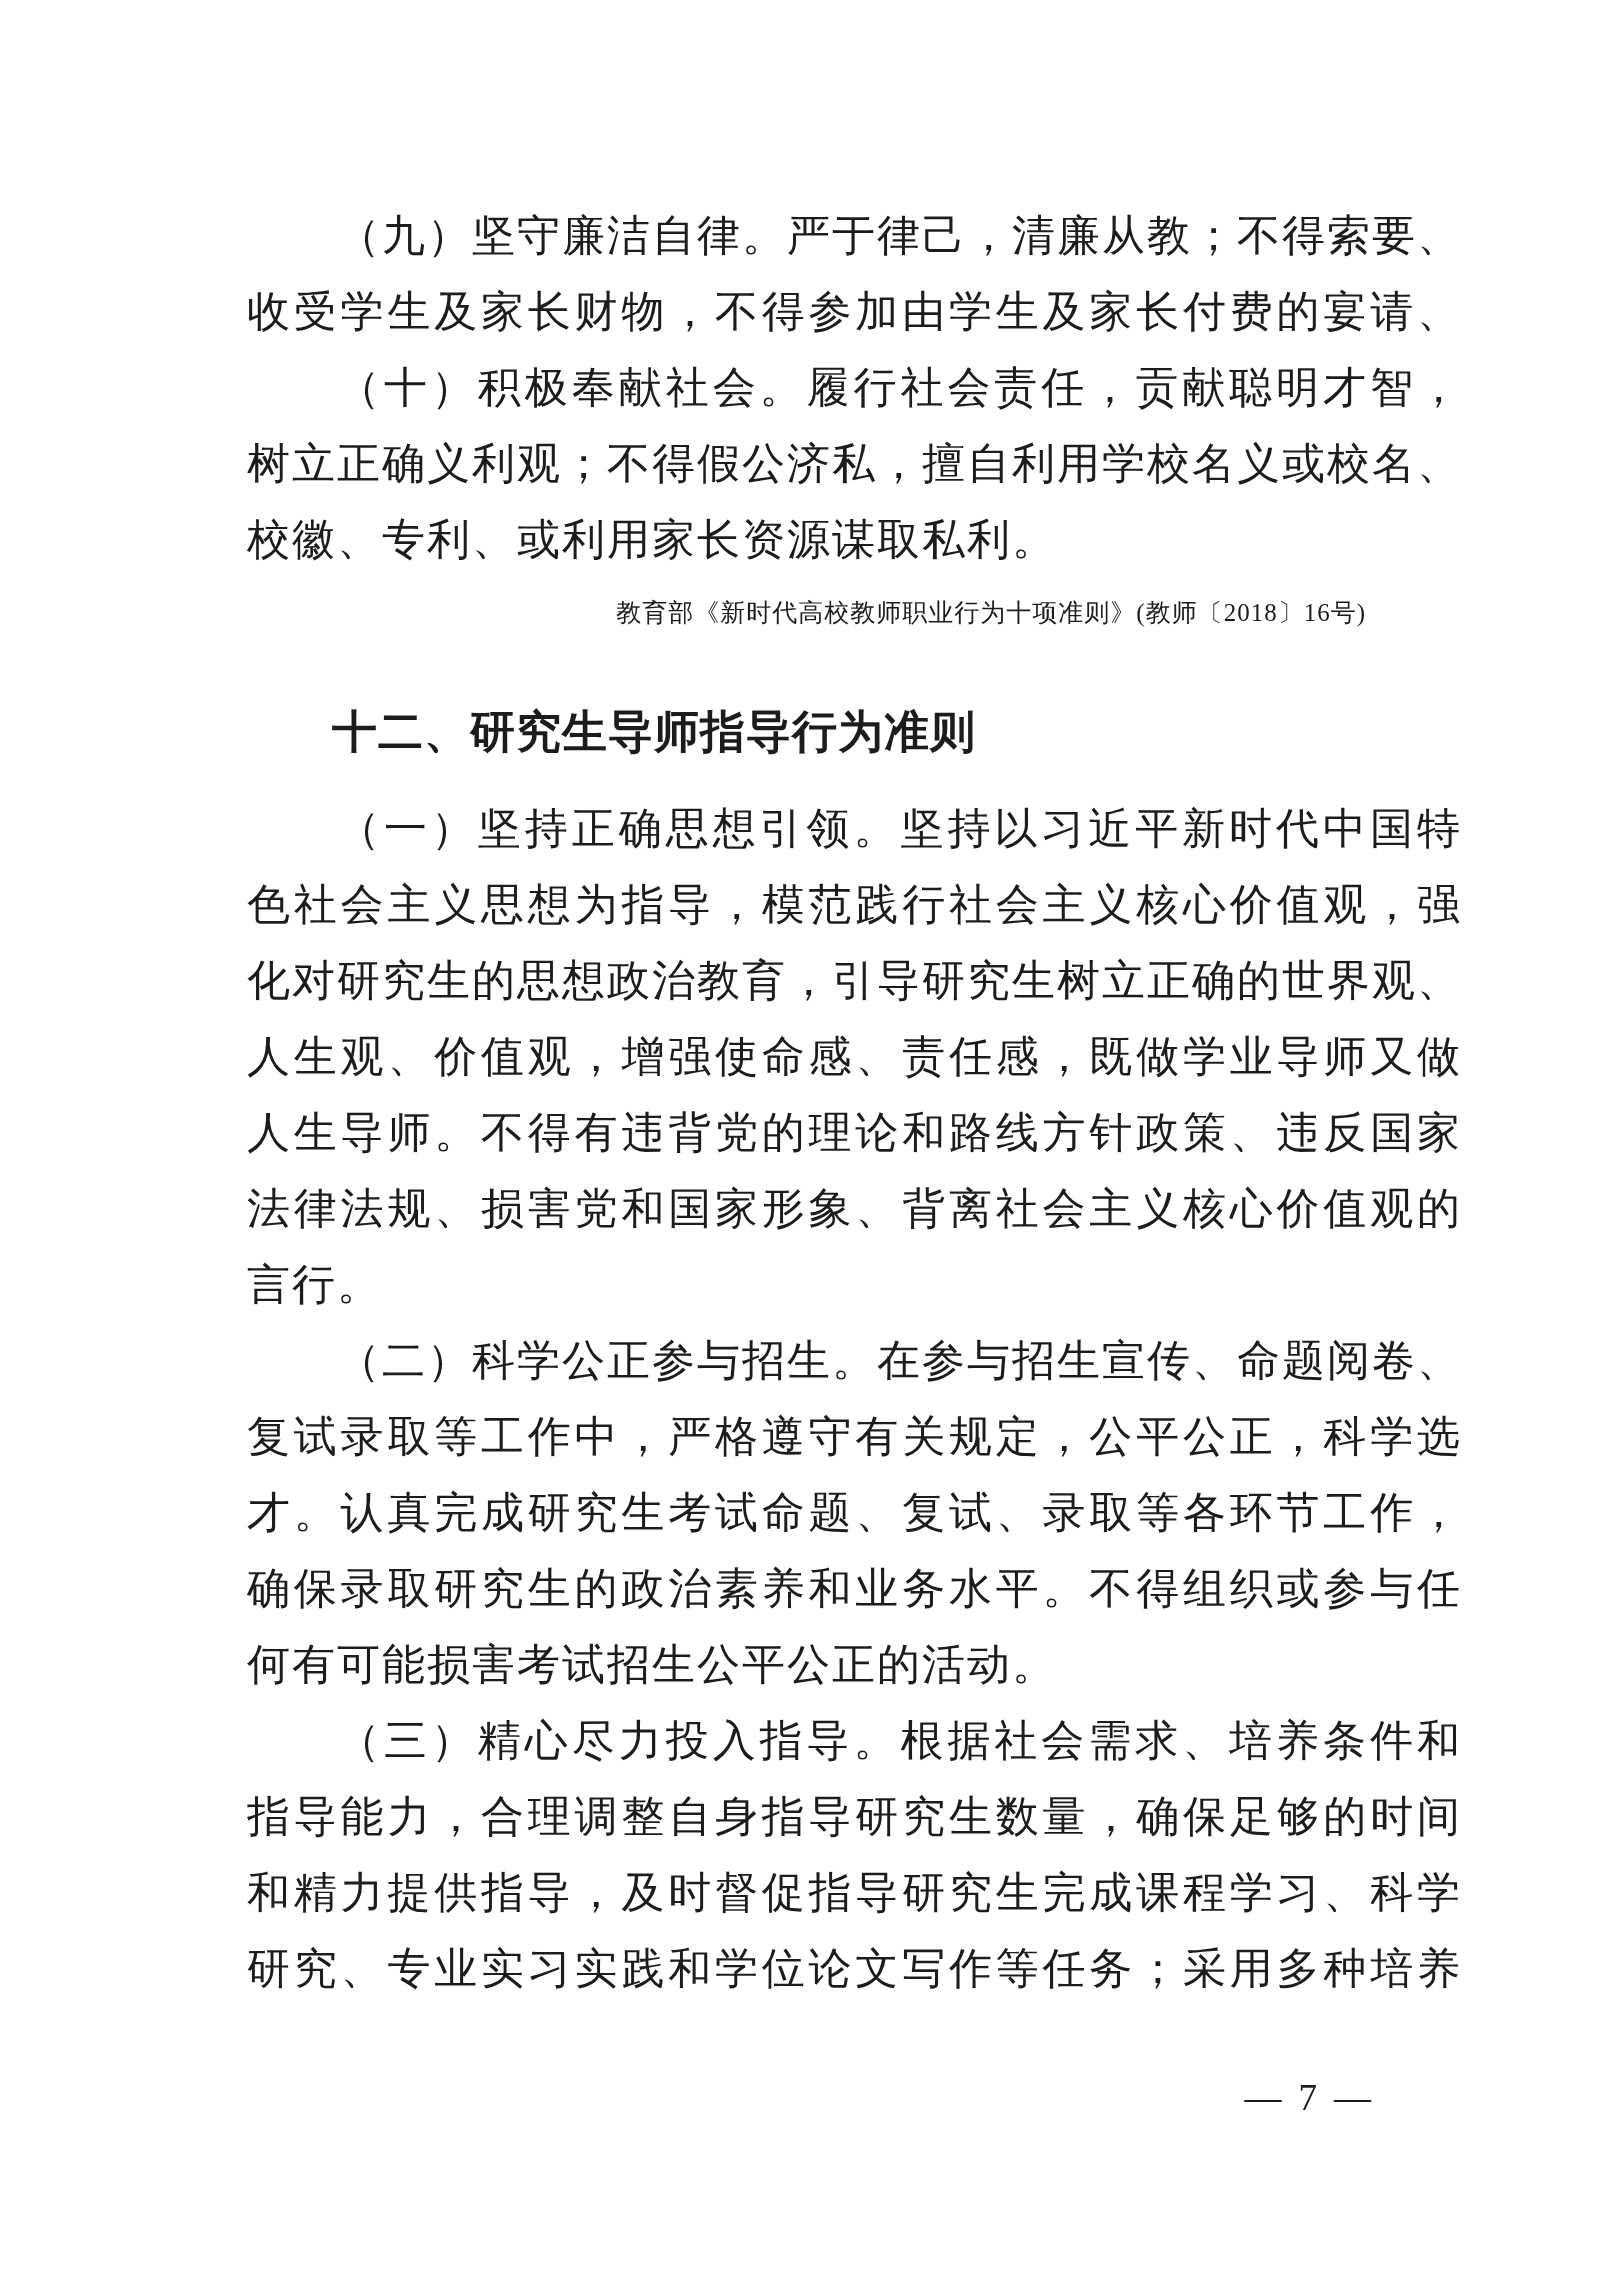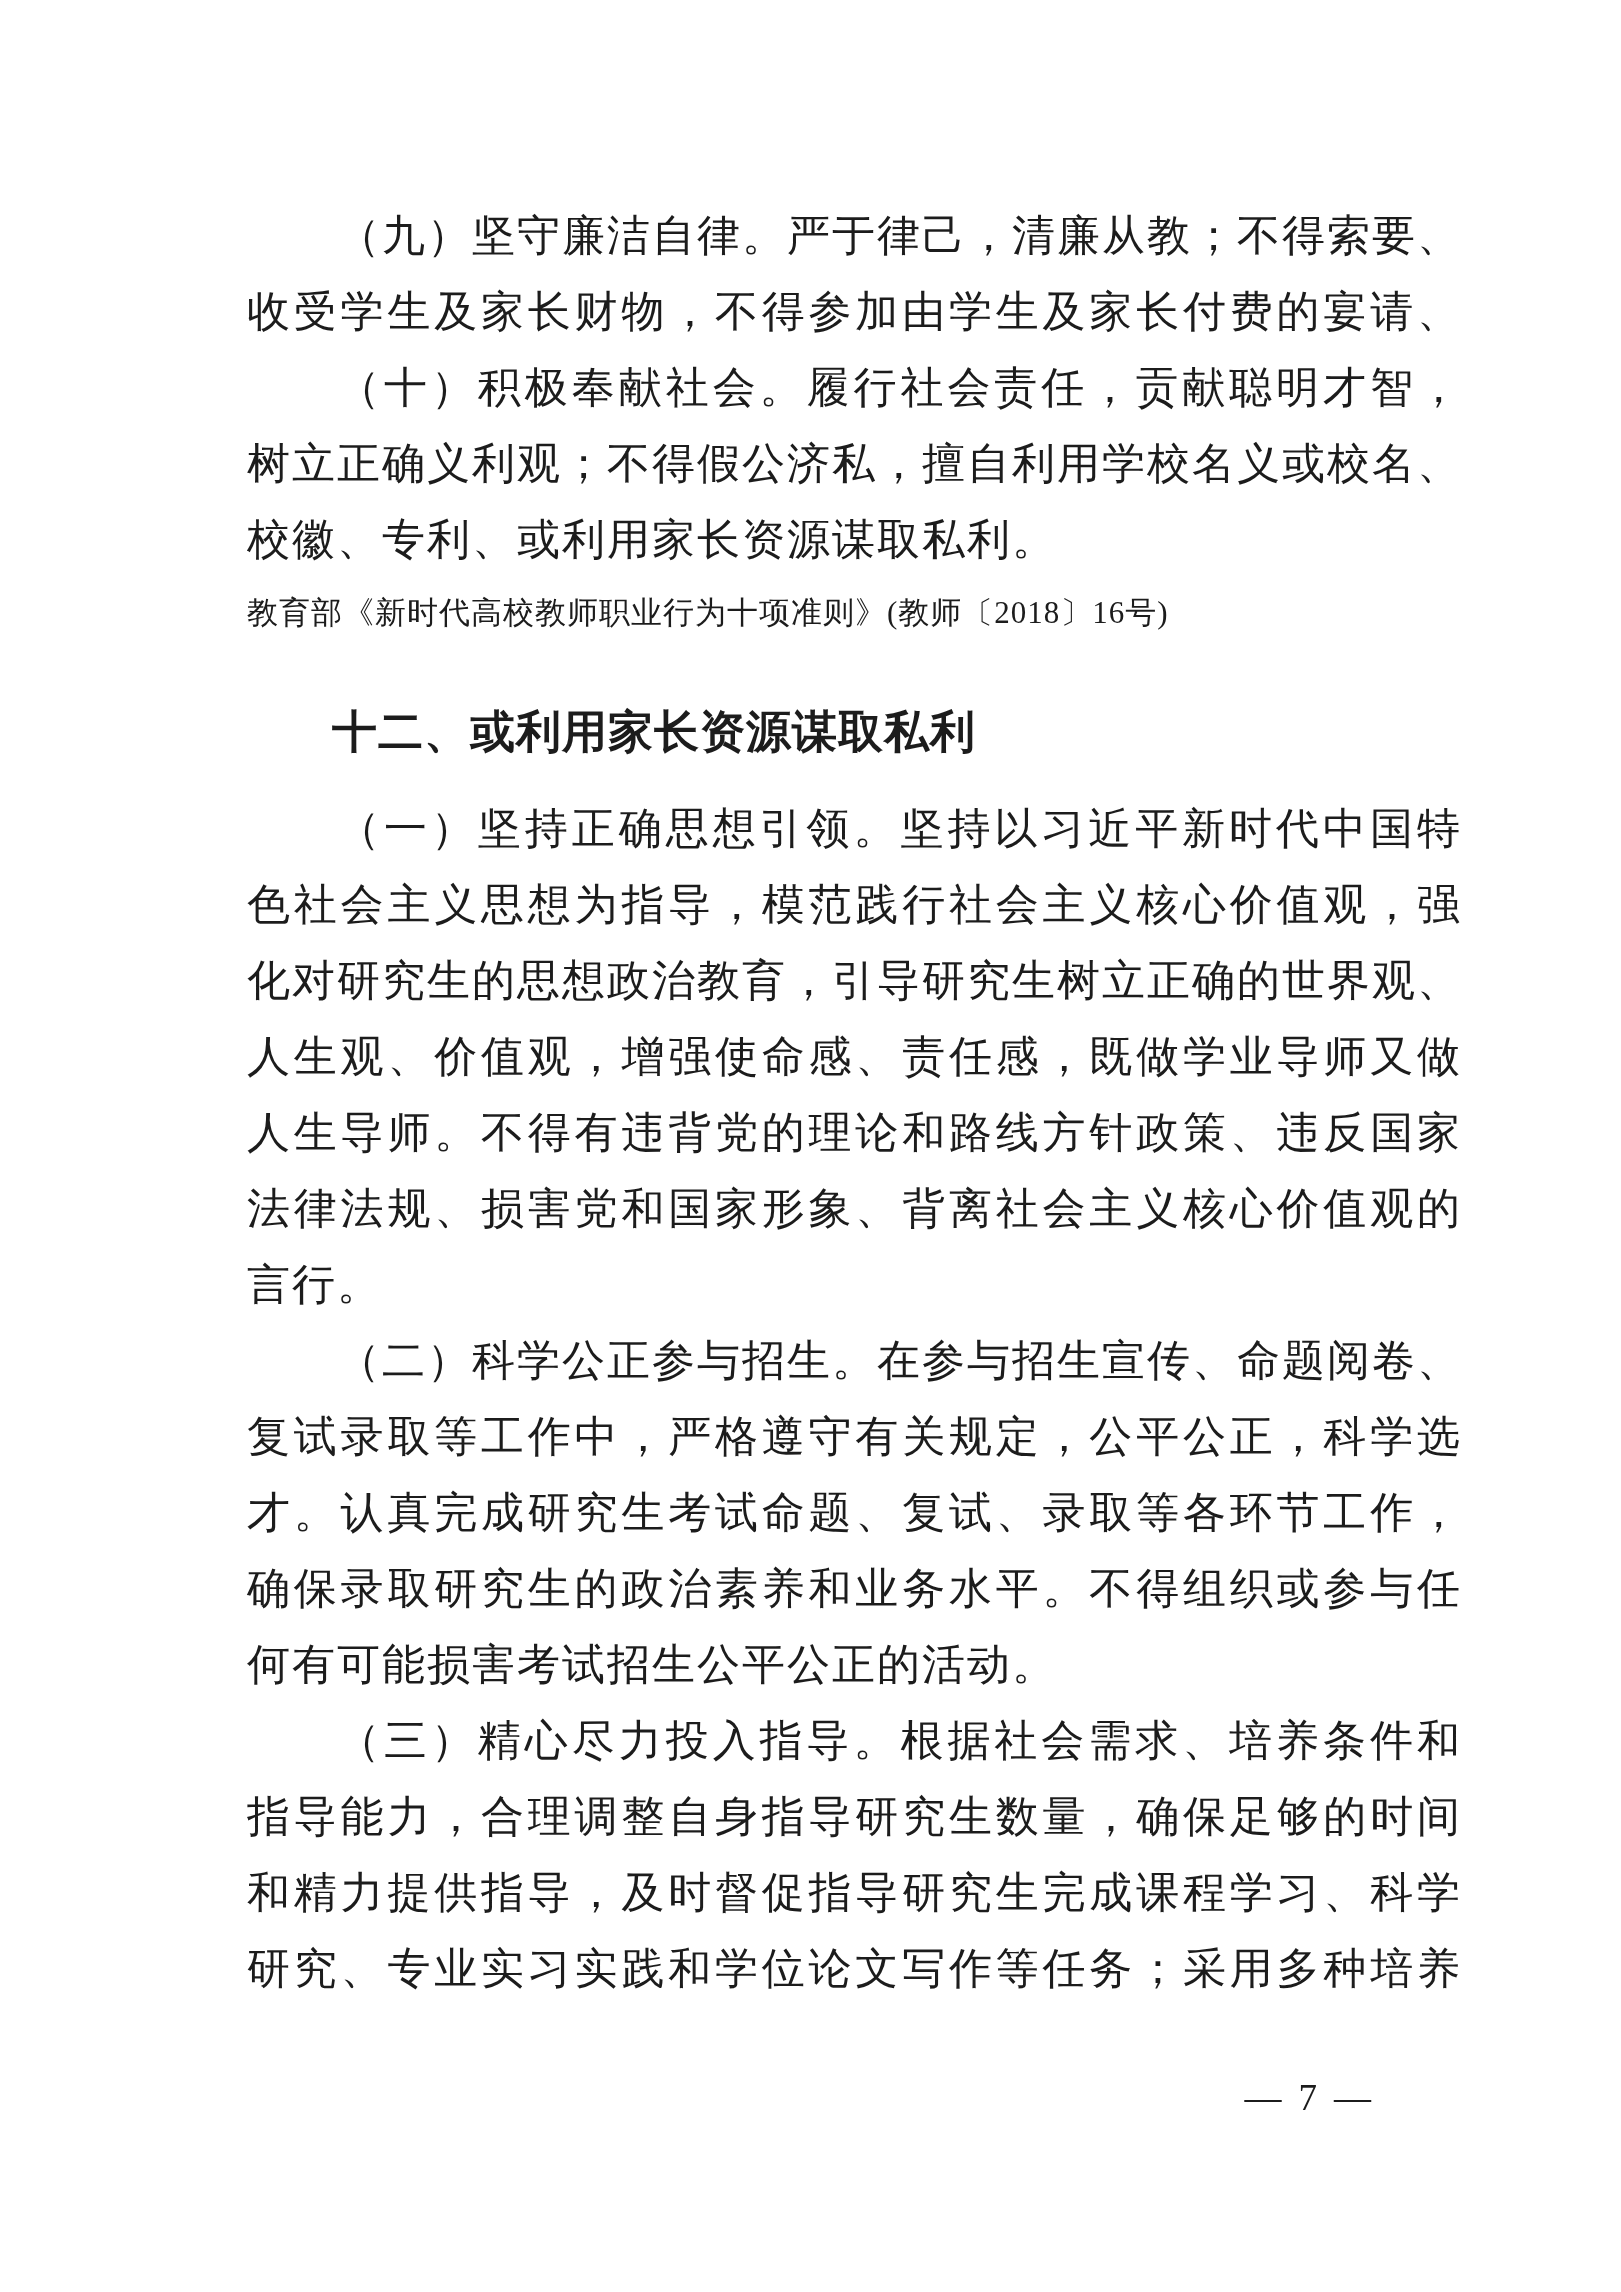--- a/index.html
+++ b/index.html
@@ -30,23 +30,23 @@
   .line.indent { padding-left: 90px; }
   .line.justify {
     display: flex;
     justify-content: space-between;
     letter-spacing: 0;
     white-space: normal;
   }
   .citation-line {
     height: 69px;
     line-height: 69px;
-    font-size: 31px;
+    font-size: 25px;
     letter-spacing: 1px;
-    text-align: left;
+    text-align: right;
     padding-right: 94px;
   }
   .section-heading {
     margin: 51px 0 0 85px;
     font-family: "Liberation Sans", "DejaVu Sans", sans-serif;
     font-weight: bold;
     font-size: 45px;
     line-height: 67px;
     letter-spacing: 1px;
   }
@@ -177,21 +177,21 @@
             <span>义</span>
             <span>或</span>
             <span>校</span>
             <span>名</span>
             <span>、</span>
           </div>
           <div class="line">校徽、专利、或利用家长资源谋取私利。</div>
         </div>
       </div>
     <div class="citation-line">教育部《新时代高校教师职业行为十项准则》(教师〔2018〕16号)</div>
-    <div class="section-heading">十二、或利用家长资源谋取私利</div>
+    <div class="section-heading">十二、研究生导师指导行为准则</div>
     <div class="paragraphs section-paras">
         <div class="paragraph">
           <div class="line indent justify">
             <span>（</span>
             <span>一</span>
             <span>）</span>
             <span>坚</span>
             <span>持</span>
             <span>正</span>
             <span>确</span>

